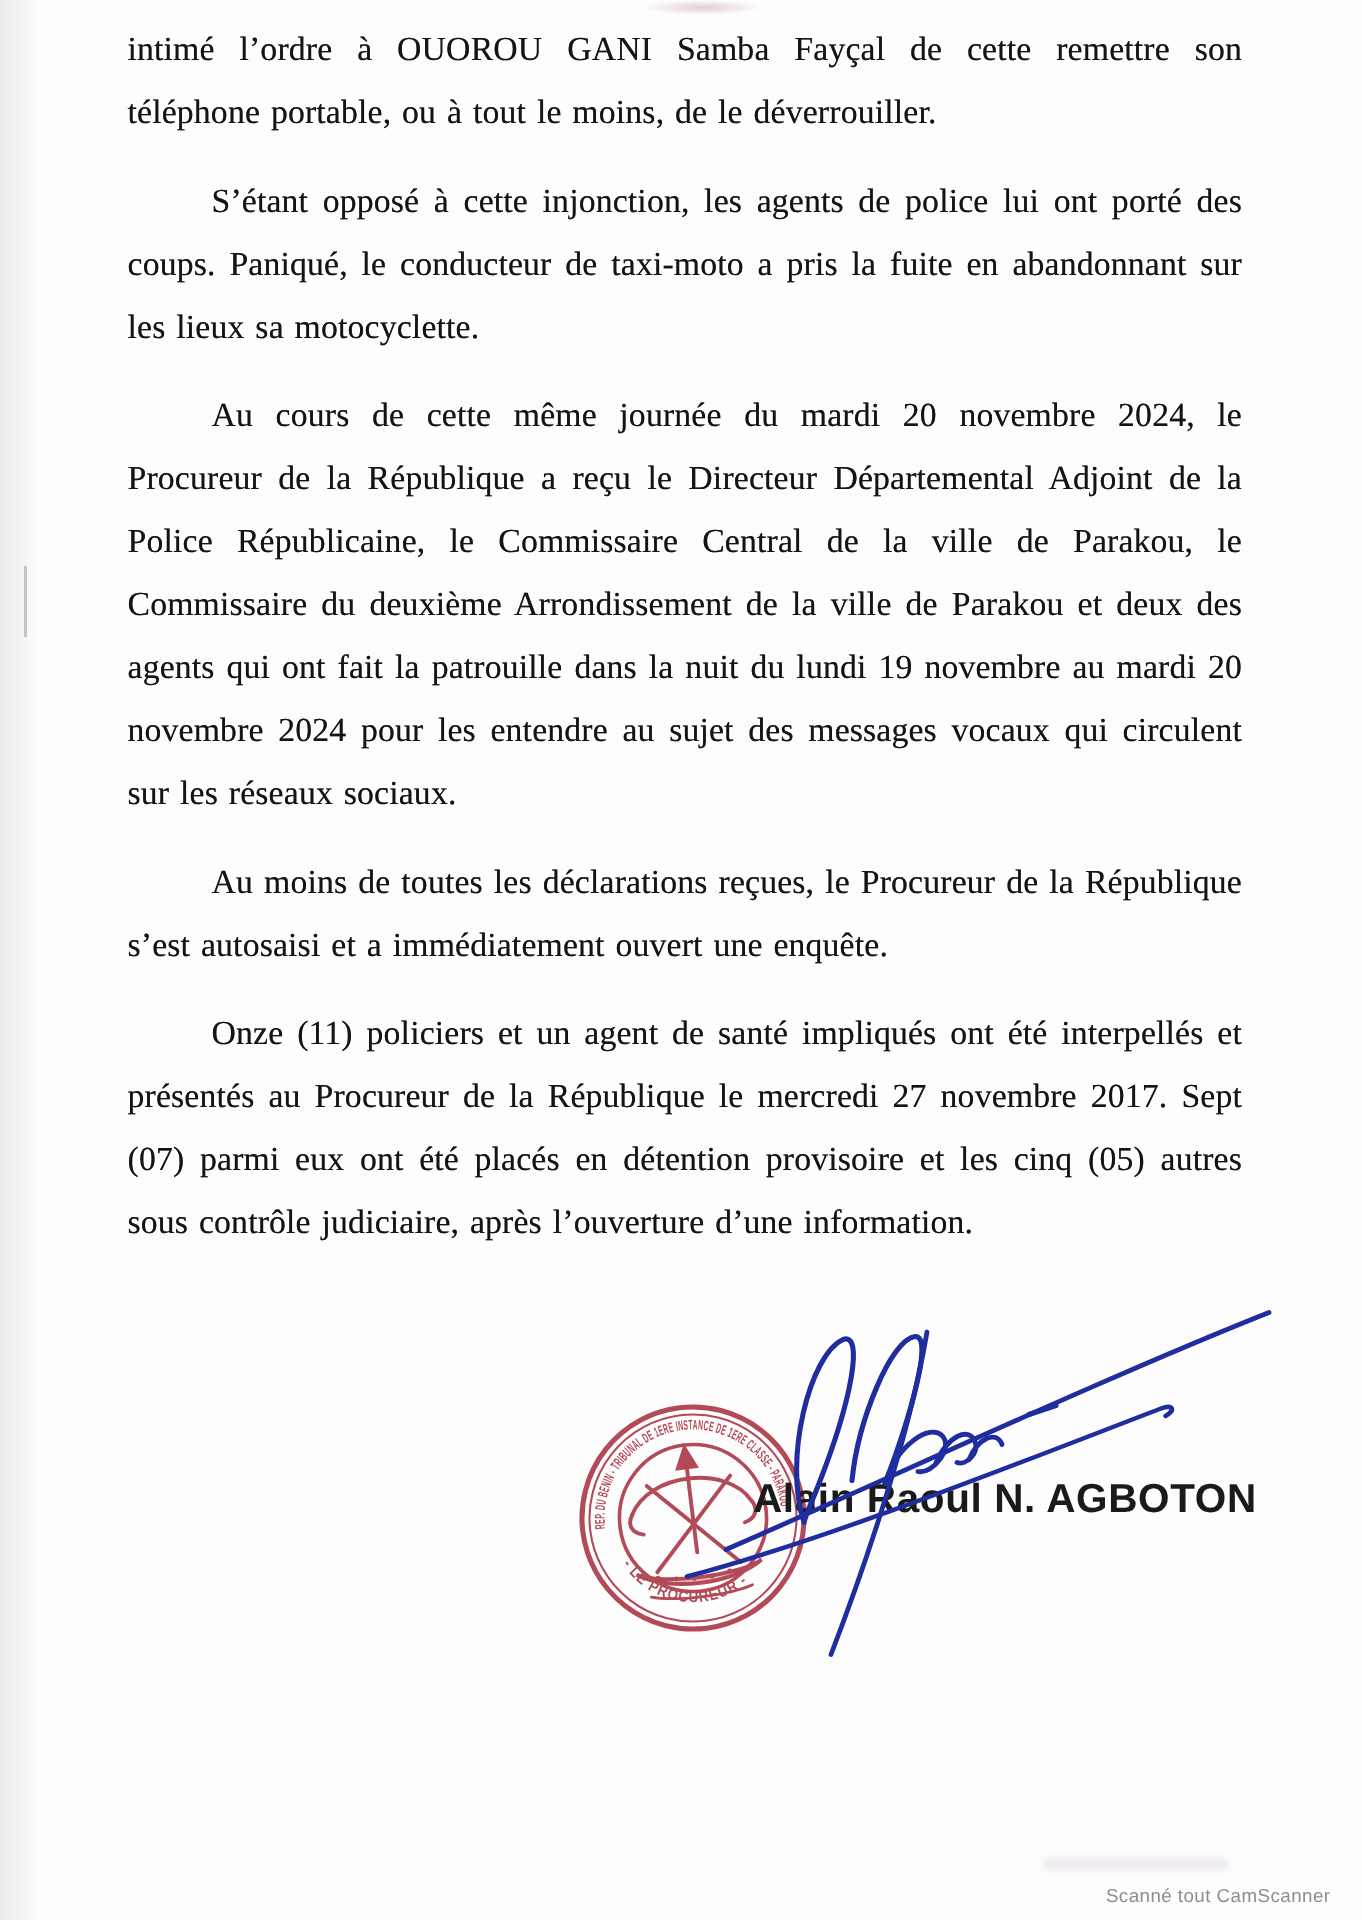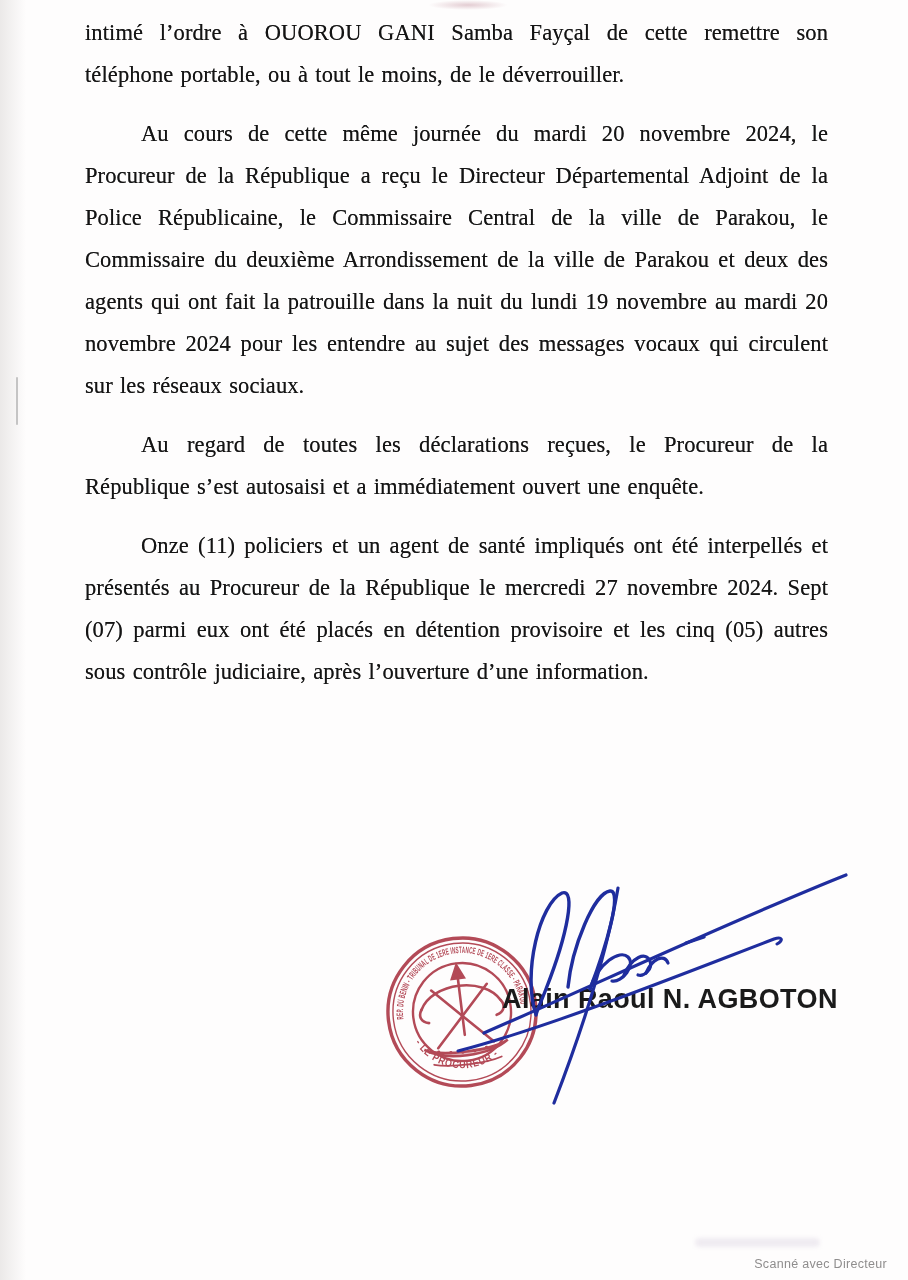--- a/index.html
+++ b/index.html
@@ -108,23 +108,24 @@
 
 <div class="page">
 
   <div class="edge-shadow-left"></div>
   <div class="edge-line"></div>
   <div class="smudge-top"></div>
   <div class="smudge-bottom"></div>
 
   <div class="text-block">
     <p class="continuation">intimé l’ordre à OUOROU GANI Samba Fayçal de cette remettre son téléphone portable, ou à tout le moins, de le déverrouiller.</p>
+    <p>S’étant opposé à cette injonction, les agents de police lui ont porté des coups. Paniqué, le conducteur de taxi-moto a pris la fuite en abandonnant sur les lieux sa motocyclette.</p>
     <p>Au cours de cette même journée du mardi 20 novembre 2024, le Procureur de la République a reçu le Directeur Départemental Adjoint de la Police Républicaine, le Commissaire Central de la ville de Parakou, le Commissaire du deuxième Arrondissement de la ville de Parakou et deux des agents qui ont fait la patrouille dans la nuit du lundi 19 novembre au mardi 20 novembre 2024 pour les entendre au sujet des messages vocaux qui circulent sur les réseaux sociaux.</p>
-    <p>Au regard de toutes les déclarations reçues, le Procureur de la République s’est autosaisi et a immédiatement ouvert une enquête.</p>
-    <p>Onze (11) policiers et un agent de santé impliqués ont été interpellés et présentés au Procureur de la République le mercredi 27 novembre 2024. Sept (07) parmi eux ont été placés en détention provisoire et les cinq (05) autres sous contrôle judiciaire, après l’ouverture d’une information.</p>
+    <p>Au moins de toutes les déclarations reçues, le Procureur de la République s’est autosaisi et a immédiatement ouvert une enquête.</p>
+    <p>Onze (11) policiers et un agent de santé impliqués ont été interpellés et présentés au Procureur de la République le mercredi 27 novembre 2017. Sept (07) parmi eux ont été placés en détention provisoire et les cinq (05) autres sous contrôle judiciaire, après l’ouverture d’une information.</p>
   </div>
 
   <svg class="stamp" viewBox="0 0 190 190" xmlns="http://www.w3.org/2000/svg">
     <defs>
       <path id="arcTop" d="M 33 87 A 59 59 0 0 1 151 87" fill="none"></path>
       <path id="arcBottom" d="M 40 108 A 56 56 0 0 0 144 108" fill="none"></path>
     </defs>
     <g transform="rotate(-7 92 87)" stroke="#a93241" fill="none">
       <circle cx="92" cy="87" r="74" stroke-width="3.4"></circle>
       <circle cx="92" cy="87" r="69" stroke-width="1.4"></circle>
@@ -164,15 +165,15 @@
       <path d="M 96 160 C 82 118 100 48 122 38 C 136 33 128 78 106 134 C 101 147 97 155 96 160" stroke-width="3.4"></path>
       <path d="M 128 132 C 132 92 154 38 170 36 C 183 35 166 92 150 134" stroke-width="3.4"></path>
       <path d="M 150 134 C 158 108 180 94 188 102 C 196 110 182 128 172 126" stroke-width="3.2"></path>
       <path d="M 184 120 C 192 102 206 96 210 106 C 213 114 204 122 198 120" stroke-width="3.2"></path>
       <path d="M 206 118 C 212 104 224 98 228 108" stroke-width="3.2"></path>
       <path d="M 178 33 C 168 92 144 170 114 248" stroke-width="3.2"></path>
       <path d="M 246 88 L 264 82" stroke-width="3.4"></path>
     </g>
   </svg>
 
-  <div class="scanner-note">Scanné avec Directeur</div>
+  <div class="scanner-note">Scanné tout CamScanner</div>
 
 </div>
 
 </body></html>

